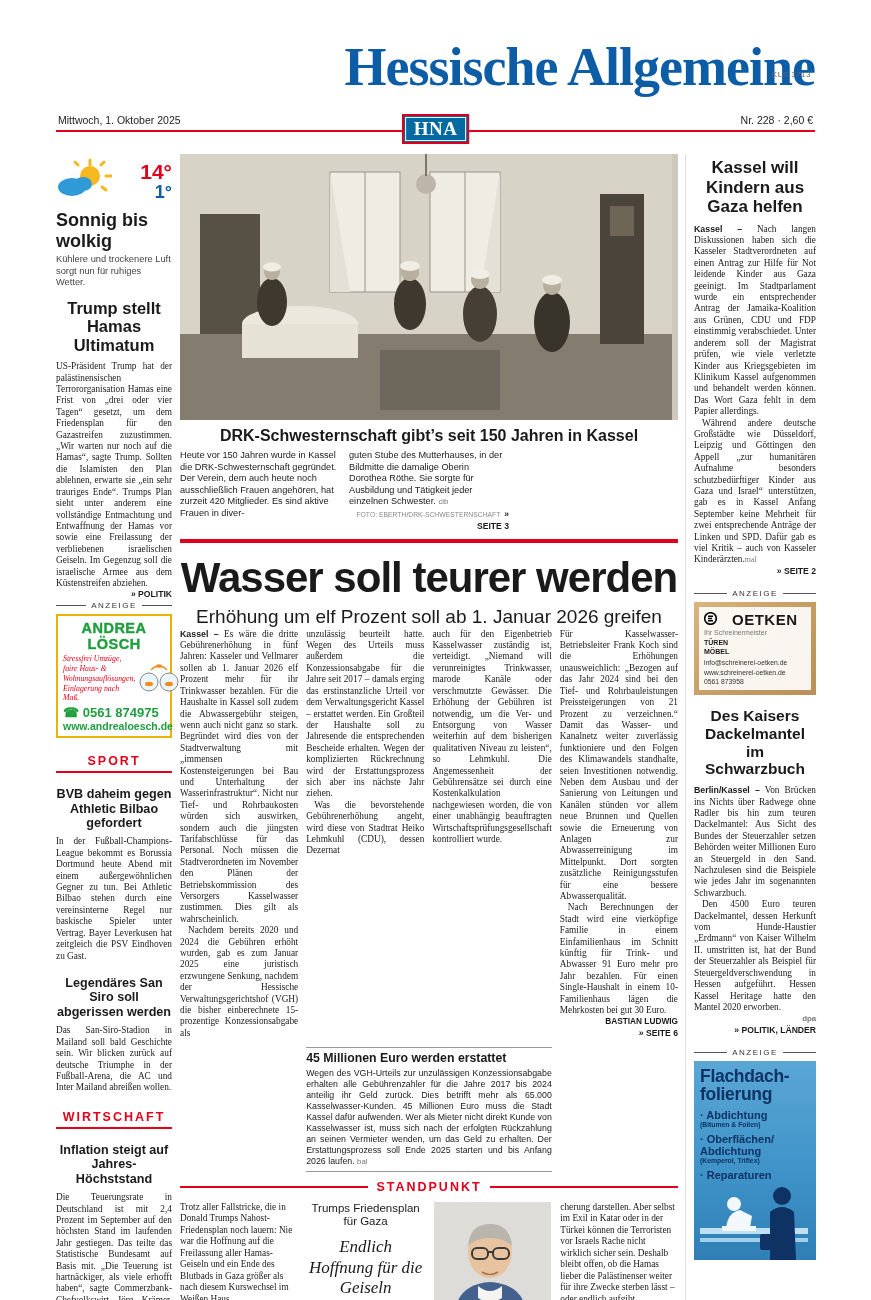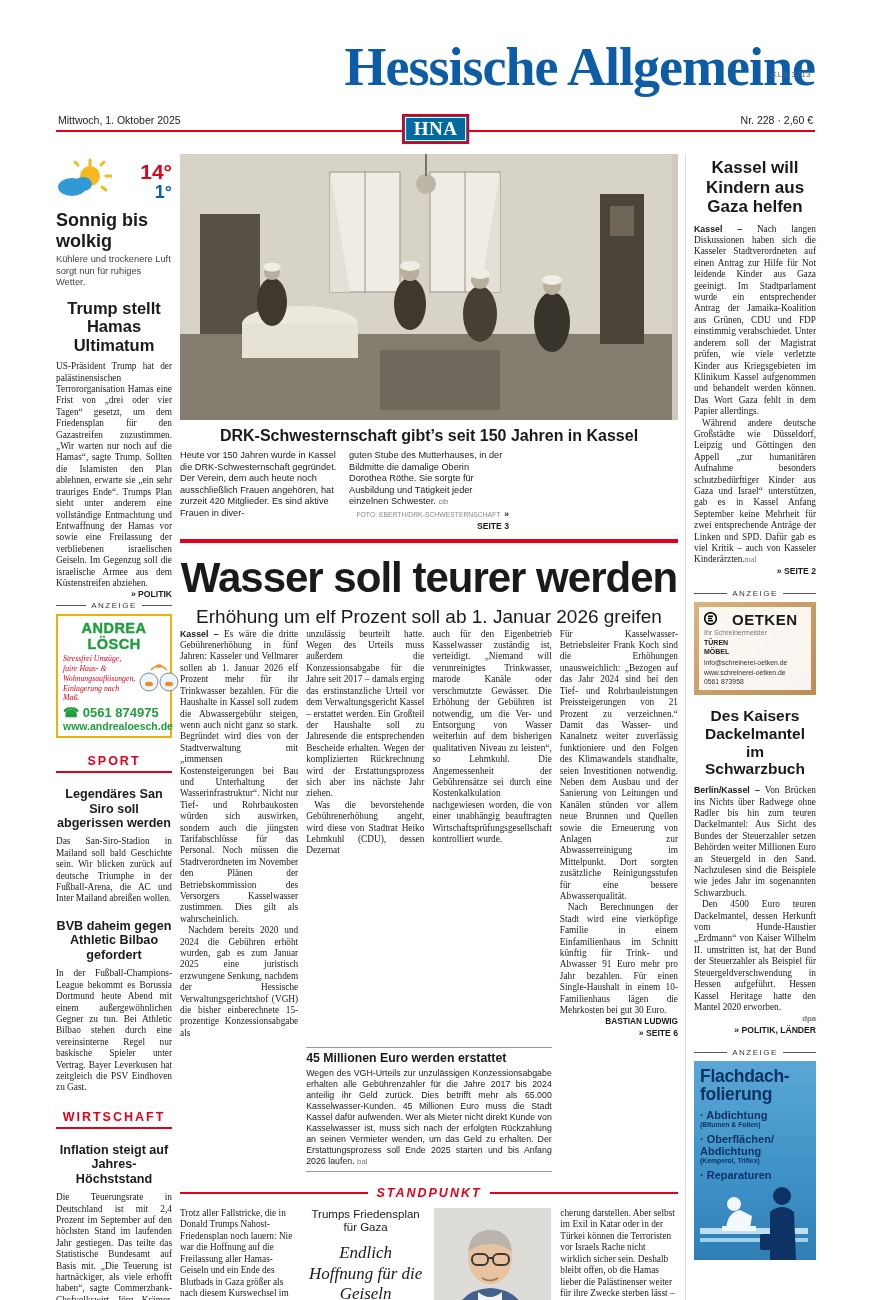--- a/index.html
+++ b/index.html
@@ -83,21 +83,21 @@
   .main-head { font-family:"Liberation Sans",sans-serif; font-weight:bold; font-size:42px;
                text-align:center; letter-spacing:-1px; margin-top:14px; line-height:1; }
   .main-sub  { font-family:"Liberation Sans",sans-serif; font-size:19px; text-align:center; margin-top:7px; }
   .main-body { display:grid; grid-template-columns:repeat(4,1fr); gap:8px; margin-top:1px; }
   .infobox { grid-column:2 / 4; border-top:1px solid #999; border-bottom:1px solid #999;
              padding:5px 0 4px; font-family:"Liberation Sans",sans-serif; }
   .infobox h5 { font-size:12.3px; font-weight:bold; margin-bottom:3px; }
   .infobox p  { font-size:8.8px; line-height:11px; text-align:justify; }
 
   
-  .stand-label { display:flex; align-items:center; gap:8px; margin-top:14px;font-style:italic; }
+  .stand-label { display:flex; align-items:center; gap:8px; margin-top:8px; }
   .stand-label .rl { flex:1; height:2px; background:#e2001a; }
   .stand-label span { font-family:"Liberation Sans",sans-serif; font-weight:bold; color:#e2001a;
                       font-size:12.5px; letter-spacing:2px; }
   .stand-grid { display:grid; grid-template-columns:repeat(4,1fr); gap:9px; margin-top:8px; }
   .stand-text { font-size:9.3px; line-height:11.5px; text-align:left; }
   .stand-kicker { font-family:"Liberation Sans",sans-serif; font-size:11.5px; text-align:center; line-height:1.2; }
   .stand-head { font-family:"Liberation Serif",serif; font-style:italic; font-size:17px;
                 text-align:center; line-height:1.2; margin-top:8px; }
   .portrait { width:100%; height:112px; background:#dcdcda; margin-bottom:6px; }
 
@@ -200,29 +200,29 @@
               <ellipse cx="21" cy="4" rx="3" ry="1.8" fill="#f08c1e"></ellipse>
             </svg>
           </span>
         </div>
         <div class="loesch-phone">☎ <span>0561 874975</span></div>
         <div class="loesch-web">www.andrealoesch.de</div>
       </div>
 
       <div class="section-label">SPORT</div>
       <article>
+        <h4 class="sub-head">BVB daheim gegen Athletic Bilbao gefordert</h4>
+        <div class="serif-body">
+            <p>In der Fußball-Champions-League bekommt es Borussia Dortmund heute Abend mit einem außergewöhnlichen Gegner zu tun. Bei Athletic Bilbao stehen durch eine vereinsinterne Regel nur baskische Spieler unter Vertrag. Bayer Leverkusen hat zeitgleich die PSV Eindhoven zu Gast.</p>
+          </div>
+      </article>
+      <article>
         <h4 class="sub-head">Legendäres San Siro soll abgerissen werden</h4>
         <div class="serif-body">
             <p>Das San-Siro-Stadion in Mailand soll bald Geschichte sein. Wir blicken zurück auf deutsche Triumphe in der Fußball-Arena, die AC und Inter Mailand abreißen wollen.</p>
-          </div>
-      </article>
-      <article>
-        <h4 class="sub-head">BVB daheim gegen Athletic Bilbao gefordert</h4>
-        <div class="serif-body">
-            <p>In der Fußball-Champions-League bekommt es Borussia Dortmund heute Abend mit einem außergewöhnlichen Gegner zu tun. Bei Athletic Bilbao stehen durch eine vereinsinterne Regel nur baskische Spieler unter Vertrag. Bayer Leverkusen hat zeitgleich die PSV Eindhoven zu Gast.</p>
           </div>
       </article>
 
       <div class="section-label">WIRTSCHAFT</div>
       <article>
         <h4 class="sub-head">Inflation steigt auf Jahres-Höchststand</h4>
         <div class="serif-body">
             <p>Die Teuerungsrate in Deutschland ist mit 2,4 Prozent im September auf den höchsten Stand im laufenden Jahr gestiegen. Das teilte das Statistische Bundesamt auf Basis mit. „Die Teuerung ist hartnäckiger, als viele erhofft haben“, sagte Commerzbank-Chefvolkswirt Jörg Krämer. Verbraucher bekommen das vor allem beim täglichen Einkauf zu spüren.</p>
           </div>
       </article>

